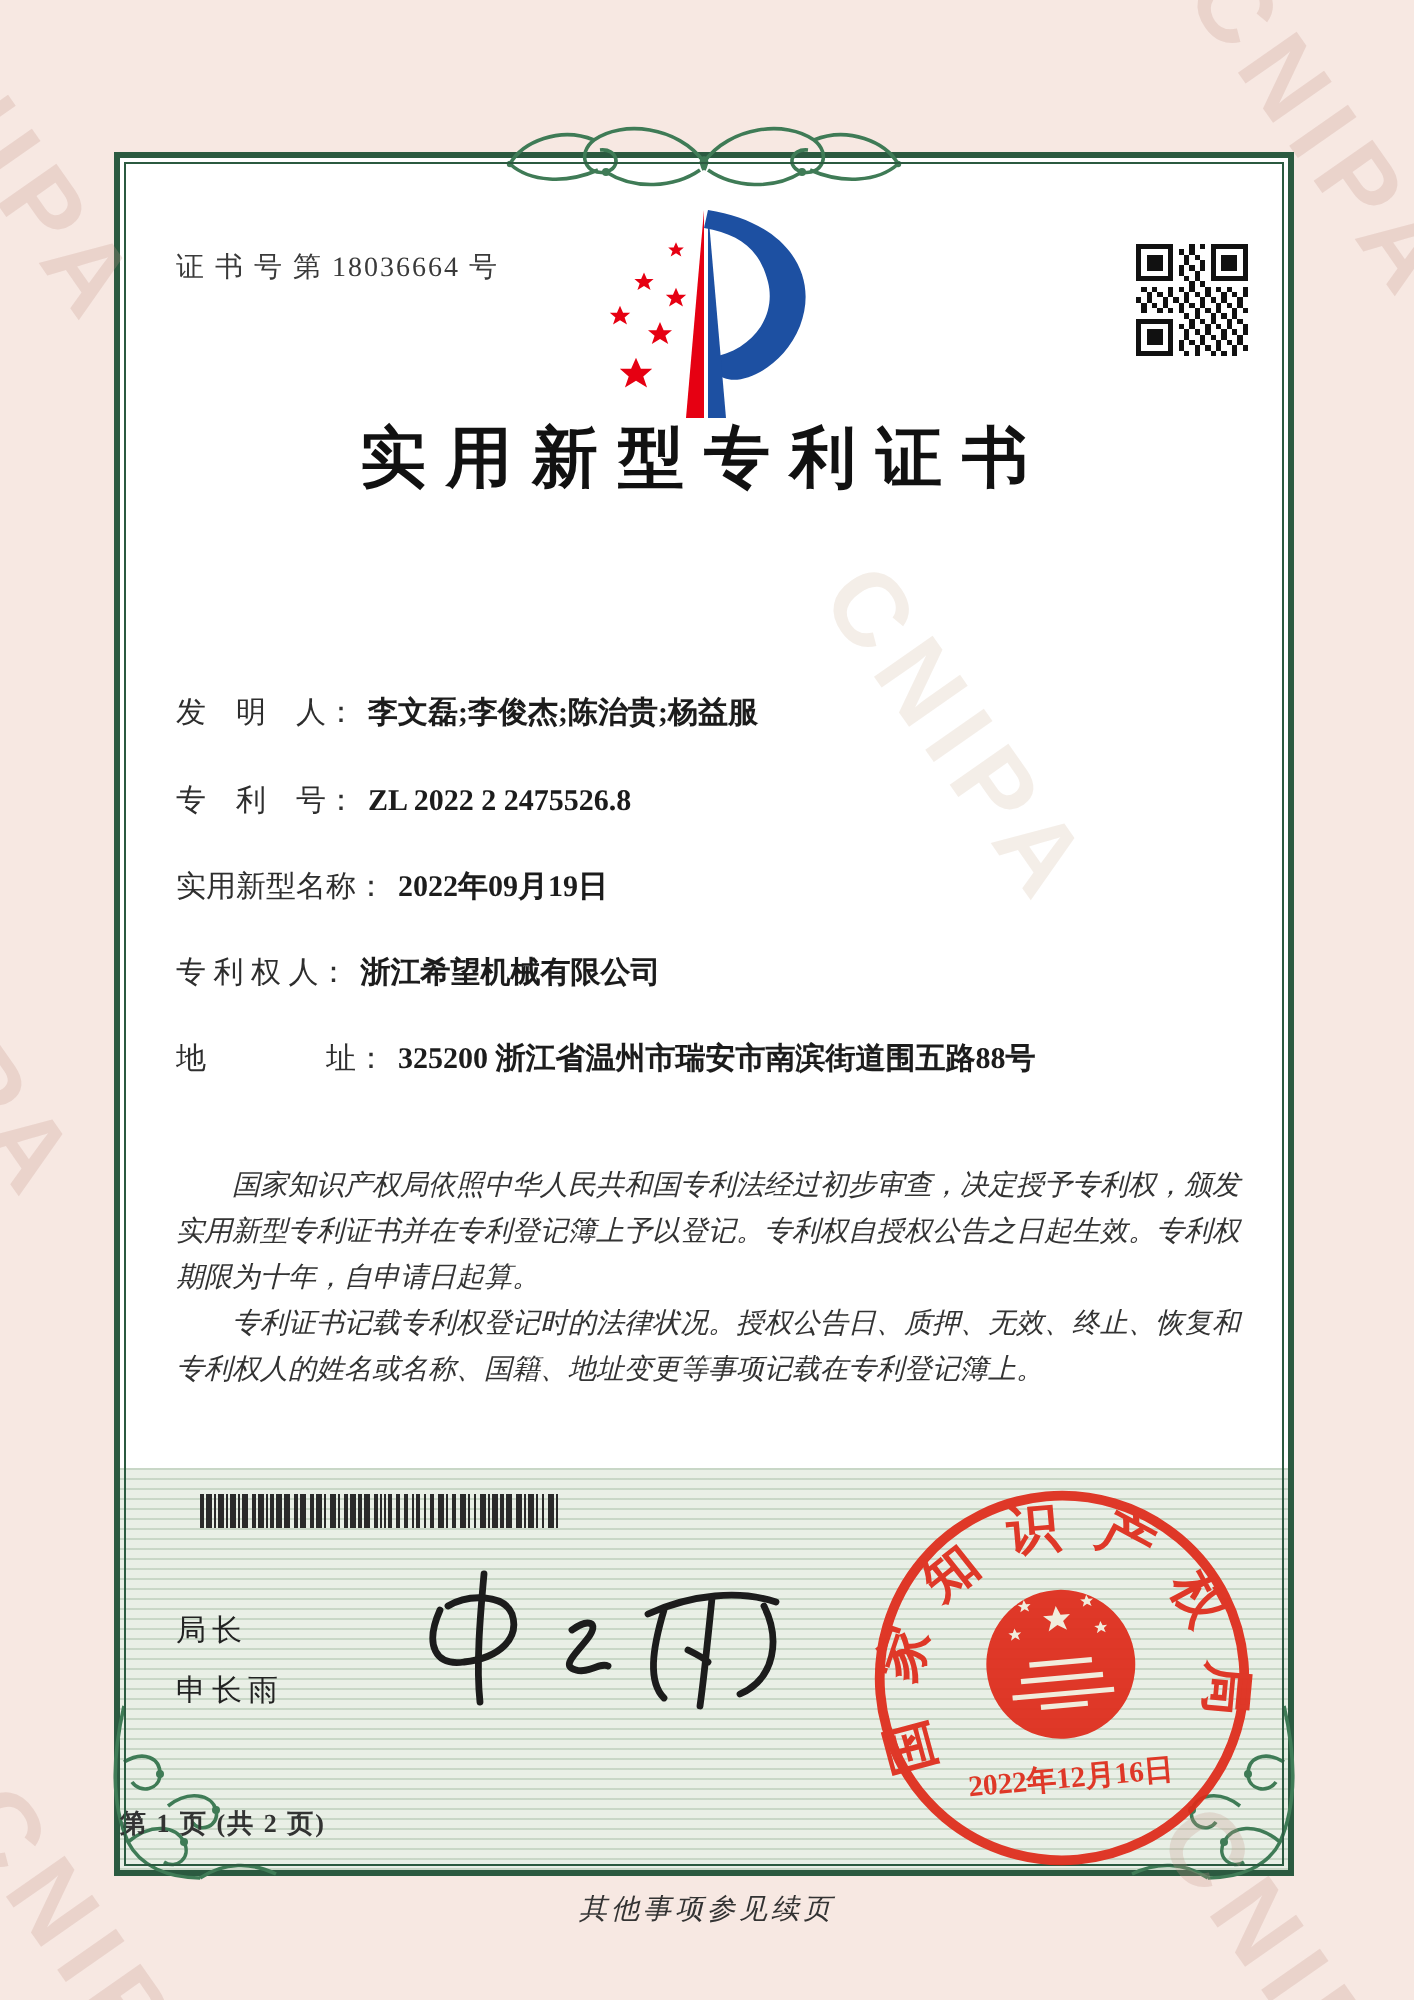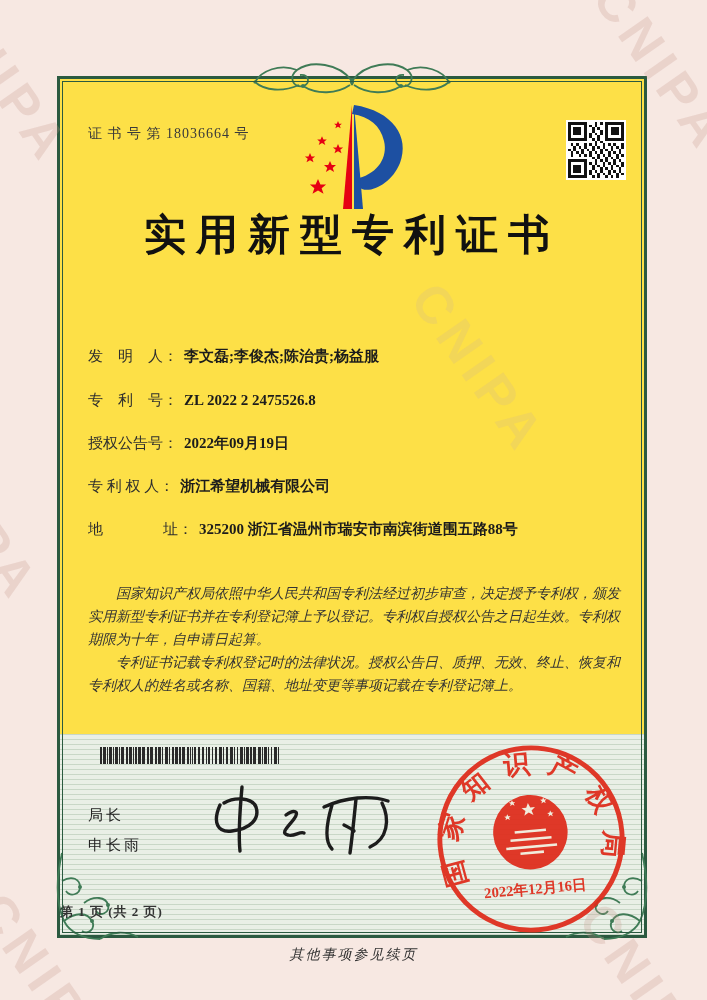--- a/index.html
+++ b/index.html
@@ -14,42 +14,42 @@
     position:absolute;z-index:3;pointer-events:none;
     font-family:"Liberation Sans","DejaVu Sans",sans-serif;
     font-weight:bold;font-size:52px;letter-spacing:7px;
     color:rgba(198,152,140,.26);
     transform:rotate(55deg);transform-origin:left top;
     white-space:nowrap;
   }
   
   .frame{
     position:absolute;left:57px;top:76px;width:590px;height:862px;
-    box-sizing:border-box;border:3px solid #2b5a40;background:#fde047;z-index:1;
+    box-sizing:border-box;border:3px solid #2b5a40;background:#ffffff;z-index:1;
   }
   .frame::after{
     content:"";position:absolute;inset:2px;border:1px solid #2b5a40;pointer-events:none;
   }
   .band{
     position:absolute;left:0;right:0;bottom:0;height:201px;
     background:
       repeating-linear-gradient(180deg, rgba(140,170,140,.35) 0 1px, rgba(0,0,0,0) 1px 5px),
       #e9efe6;
   }
   
   .orn-top{position:absolute;left:50%;top:-22px;transform:translateX(-50%);}
   .orn-bl{position:absolute;left:-6px;bottom:-8px;}
   .orn-br{position:absolute;right:-6px;bottom:-8px;transform:scaleX(-1);}
   
   .cert-no{position:absolute;left:28px;top:46px;font-size:14px;letter-spacing:1px;color:#3a3a3a;}
   .qr-wrap{position:absolute;left:506px;top:41px;width:60px;height:60px;background:#fff;padding:2px;box-sizing:border-box;}
   .logo{position:absolute;left:50%;top:24px;transform:translateX(-50%);}
   .title{
     position:absolute;left:0;right:0;top:128px;text-align:center;
-    font-size:42px;font-weight:bold;letter-spacing:10px;color:#111;
+    font-size:33px;font-weight:bold;letter-spacing:10px;color:#111;
   }
   
   .row{position:absolute;left:28px;right:20px;font-size:15px;white-space:nowrap;}
   .row .lbl{color:#2e2e2e;}
   .row .val{font-weight:600;color:#1c1c1c;margin-left:6px;}
   .pair2{position:absolute;left:282px;top:0;}
   
   .paras{
     position:absolute;left:28px;top:503px;width:534px;
     font-size:14px;line-height:23px;color:#333;font-style:italic;
@@ -275,21 +275,21 @@
 
   <div class="title">实用新型专利证书</div>
 
   <div class="row" style="top:268px">
     <span class="lbl">发　明　人：</span><span class="val">李文磊;李俊杰;陈治贵;杨益服</span>
   </div>
   <div class="row" style="top:312px">
     <span class="lbl">专　利　号：</span><span class="val">ZL 2022 2 2475526.8</span>
   </div>
   <div class="row" style="top:355px">
-    <span class="lbl">授权公告号：</span><span class="val">2022年09月19日</span>
+    <span class="lbl">实用新型名称：</span><span class="val">2022年09月19日</span>
   </div>
   <div class="row" style="top:398px">
     <span class="lbl">专 利 权 人：</span><span class="val">浙江希望机械有限公司</span>
   </div>
   <div class="row" style="top:441px">
     <span class="lbl">地　　　　址：</span><span class="val">325200 浙江省温州市瑞安市南滨街道围五路88号</span>
   </div>
 
   <div class="paras">
     <p>国家知识产权局依照中华人民共和国专利法经过初步审查，决定授予专利权，颁发实用新型专利证书并在专利登记簿上予以登记。专利权自授权公告之日起生效。专利权期限为十年，自申请日起算。</p>

